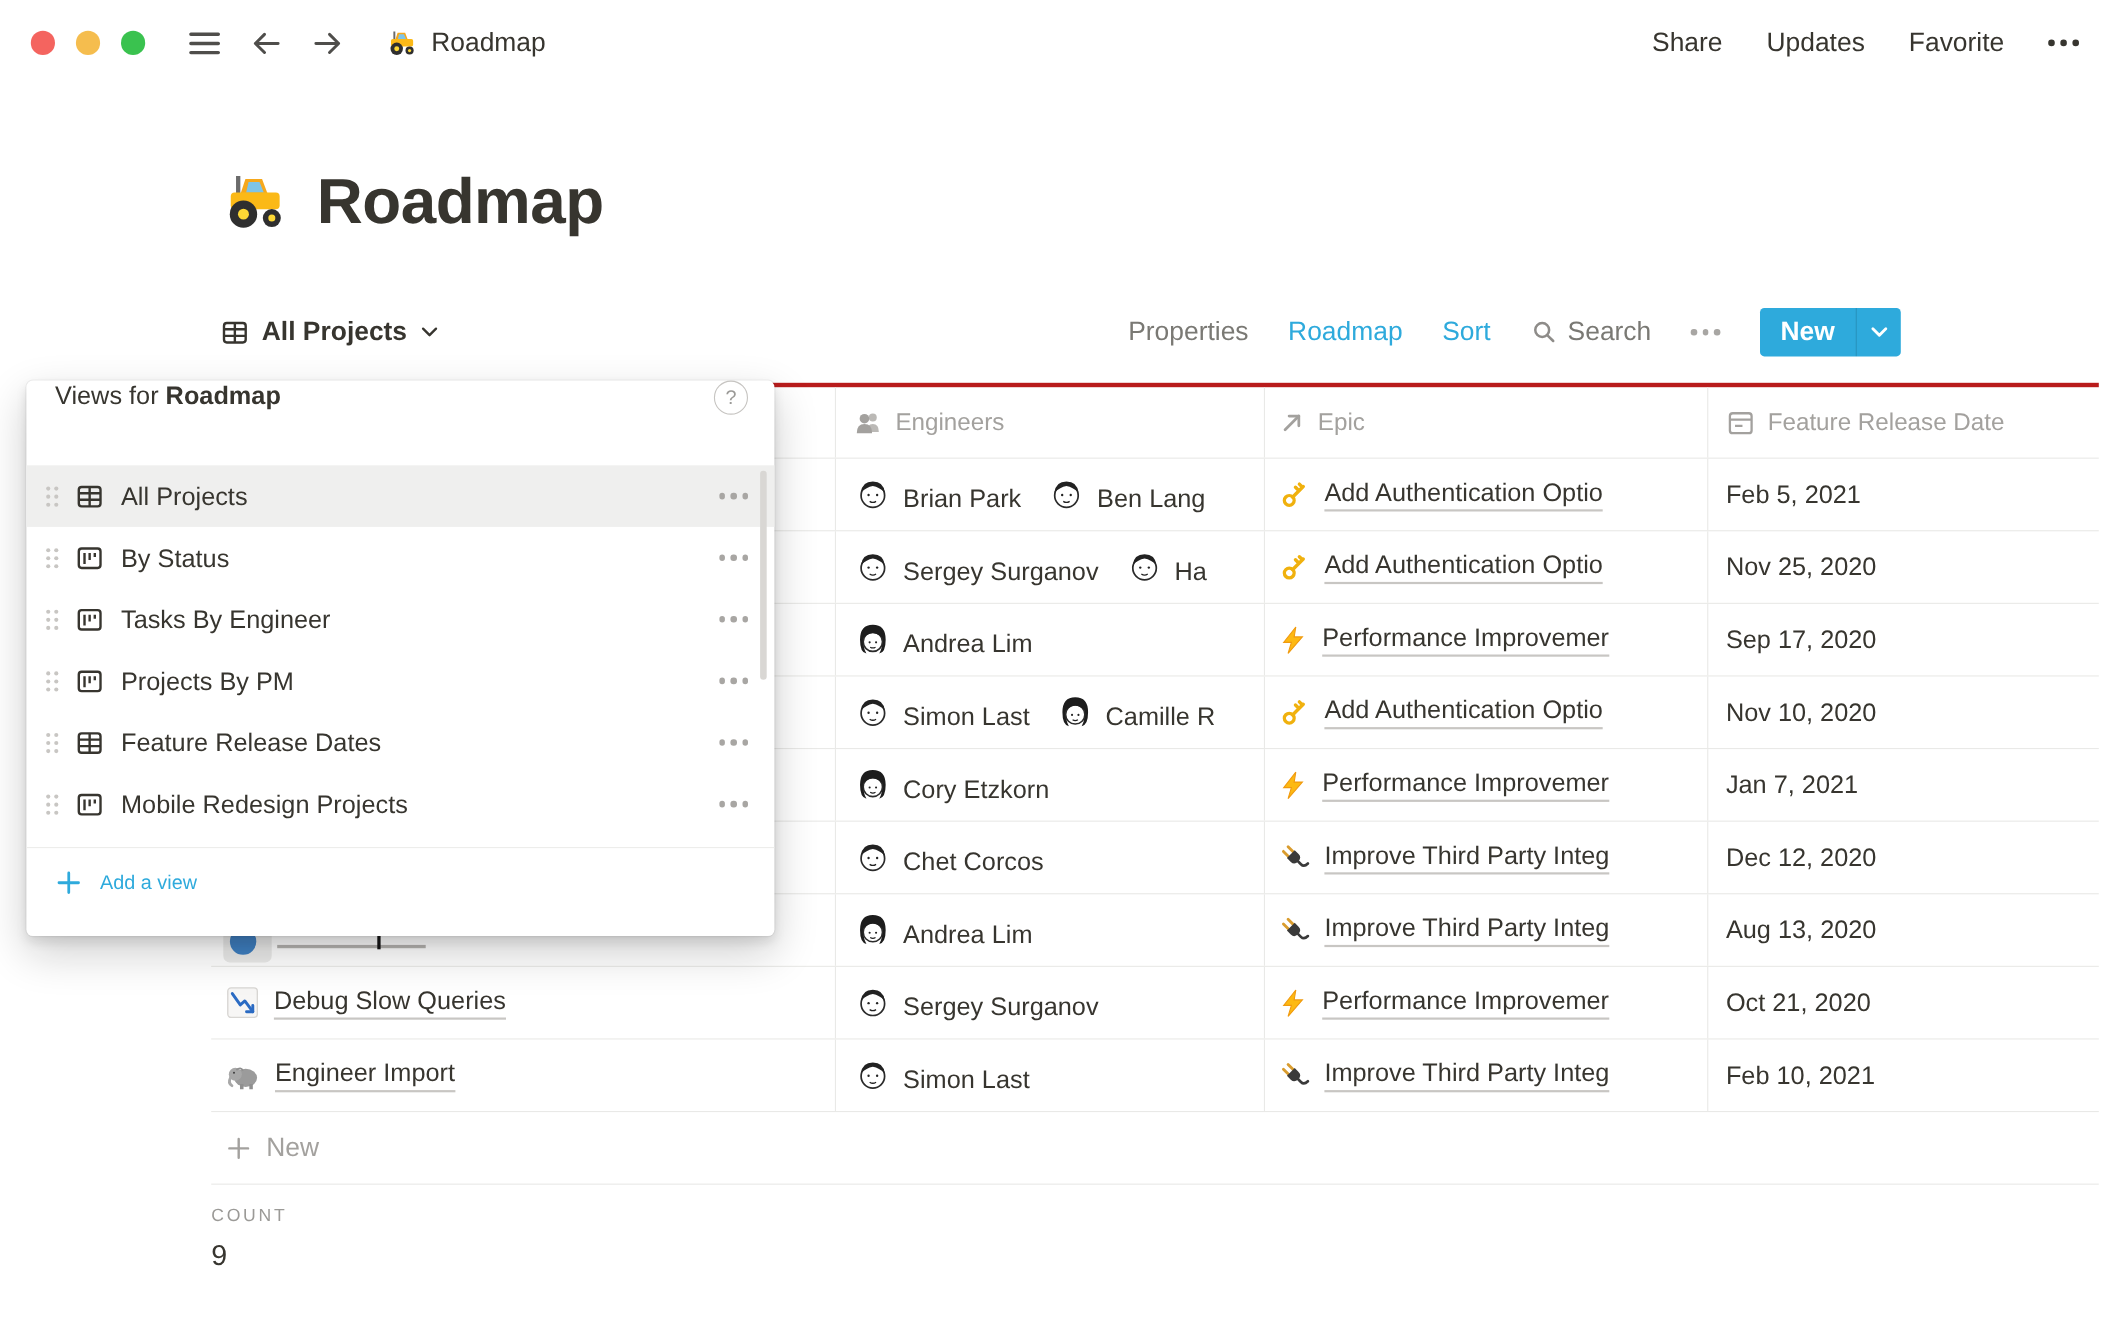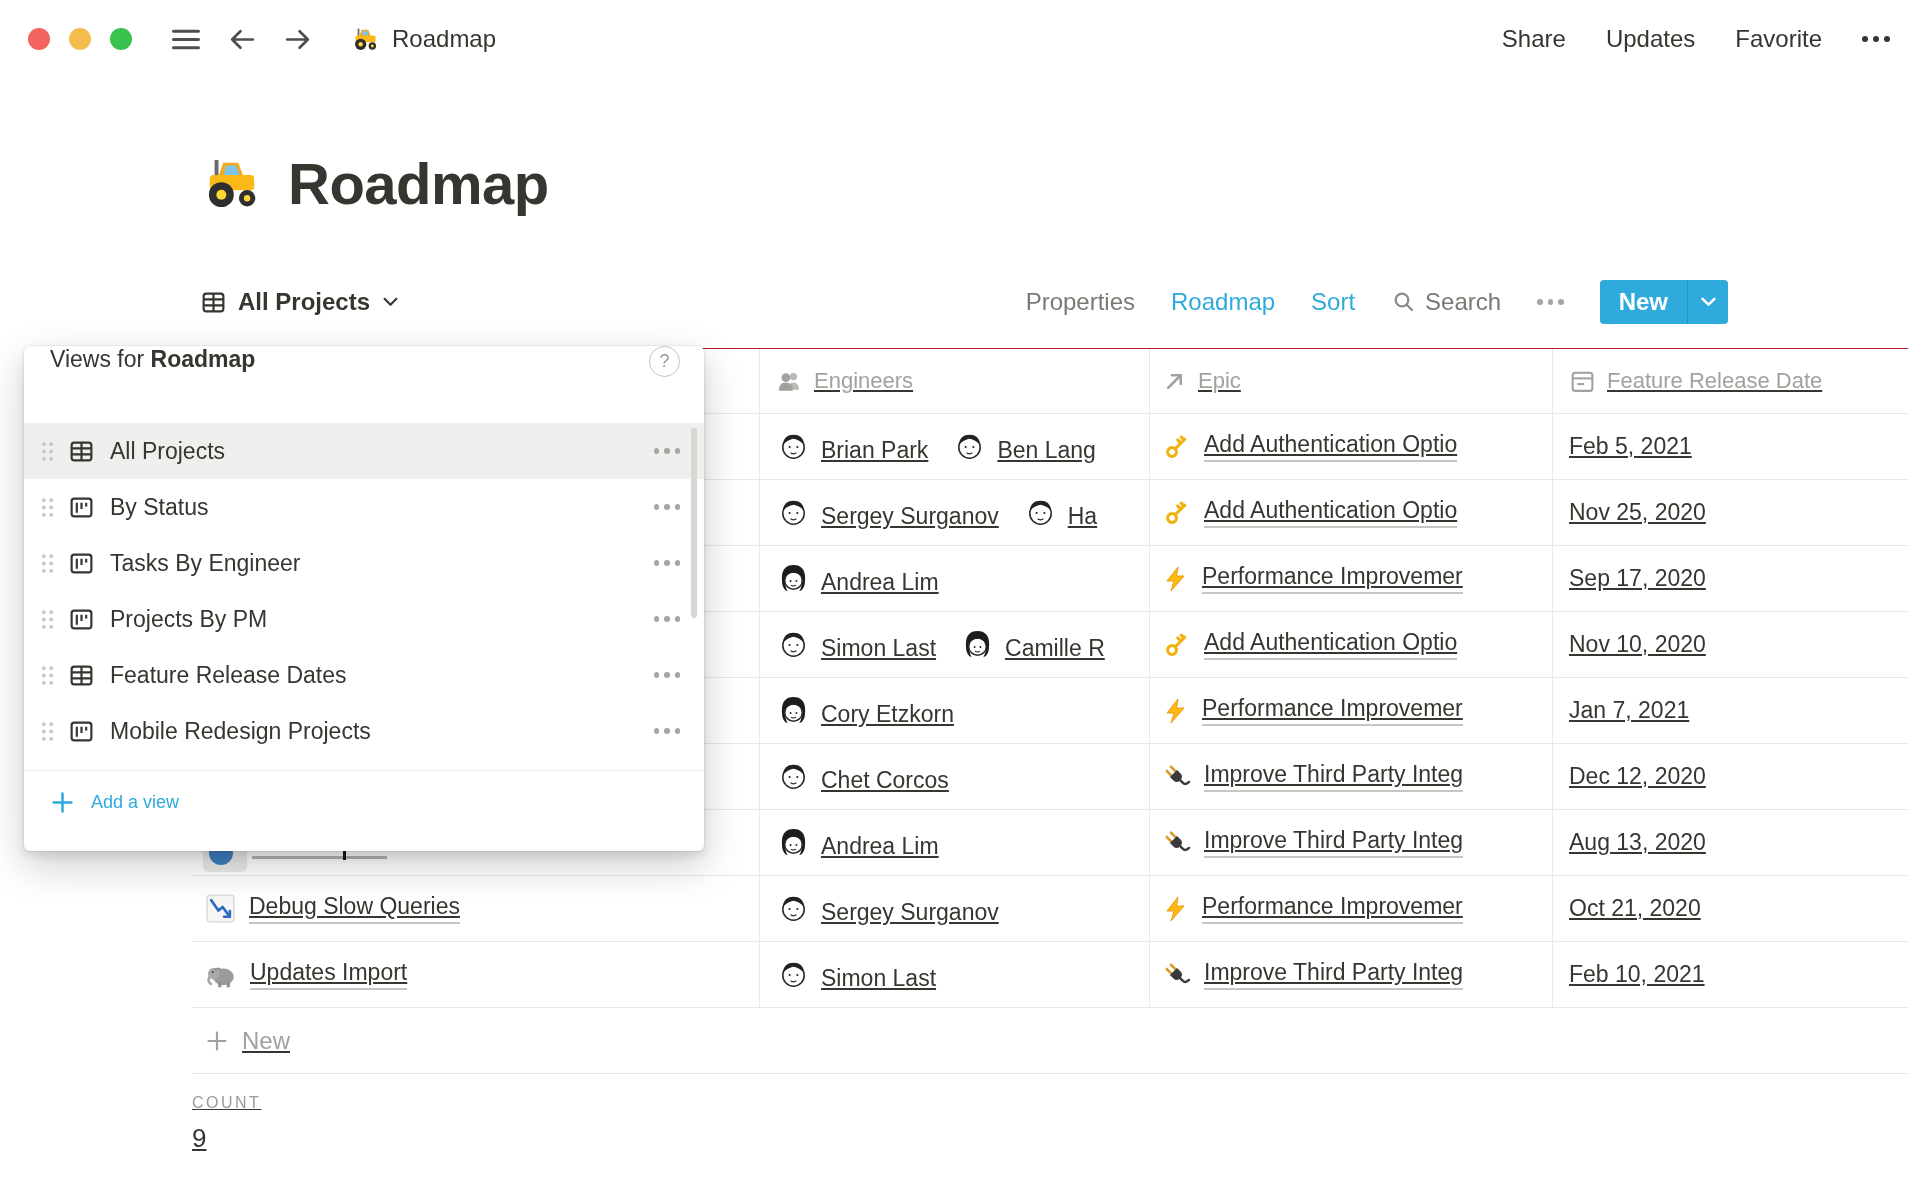--- a/index.html
+++ b/index.html
@@ -36,21 +36,21 @@
   .tb-gray { color:#7A7974; }
   .tb-blue { color:#2EAADC; }
   .search-wrap { display:flex; align-items:center; gap:8px; color:#7A7974; }
   .new-btn { display:flex; align-items:stretch; height:44px; background:#2EAADC; border-radius:4px;
     color:#fff; overflow:hidden; }
   .new-btn .lbl { display:flex; align-items:center; padding:0 19px; font-size:24px; font-weight:600; }
   .new-btn .drop { display:flex; align-items:center; justify-content:center; width:41px;
     border-left:1px solid rgba(0,0,0,0.14); color:#fff; }
 
   
-  .table { position:absolute; top:348px; left:192px; right:12px; border-top:1px solid #b91c1c;text-decoration:underline; }
+  .table { position:absolute; top:348px; left:192px; right:12px; border-top:4px solid #b91c1c; }
   .t-head, .t-row { display:flex; border-bottom:1px solid #E9E9E7; }
   .t-head { height:65px; color:#A3A19E; font-size:22px; }
   .t-row { height:66px; font-size:23px; }
   .c-name  { width:568px; border-right:1px solid #E9E9E7; display:flex; align-items:center;
              padding-left:13px; gap:13px; position:relative; overflow:hidden; }
   .c-eng   { width:390px; border-right:1px solid #E9E9E7; display:flex; align-items:center;
              padding-left:16px; gap:24px; overflow:hidden; white-space:nowrap; }
   .c-epic  { width:403px; border-right:1px solid #E9E9E7; display:flex; align-items:center;
              padding-left:12px; gap:12px; overflow:hidden; white-space:nowrap; }
   .c-date  { flex:1; display:flex; align-items:center; padding-left:16px; }
@@ -562,21 +562,21 @@
           <svg width="32" height="32" viewBox="0 0 34 34">
             <ellipse cx="19.5" cy="19" rx="11" ry="8.8" fill="#9B9B9B"></ellipse>
             <circle cx="9.5" cy="15.5" r="6.3" fill="#A8A8A8"></circle>
             <path d="M4.8,19 q-2.6,5 1.4,7.5" stroke="#A8A8A8" stroke-width="2.8" fill="none" stroke-linecap="round"></path>
             <circle cx="8.2" cy="14" r="0.9" fill="#333"></circle>
             <rect x="14" y="25" width="3.4" height="5" fill="#8F8F8F"></rect>
             <rect x="23" y="25" width="3.4" height="5" fill="#8F8F8F"></rect>
             <path d="M10.5,11.5 q4,-3.5 6.5,0.5" stroke="#8F8F8F" stroke-width="1.8" fill="none"></path>
           </svg>
         </span>
-      <span class="name-link">Updates Import</span>
+      <span class="name-link">Engineer Import</span>
     </div>
     <div class="c-eng">
       <span class="chip">
         <span class="avatar">
             <svg viewBox="0 0 36 36" width="35" height="35">
               <circle cx="18" cy="19" r="11" fill="#fff" stroke="#2b2b2b" stroke-width="1.6"></circle>
               <path d="M7,16 Q8,6 18,6 Q28,6 29,16 Q24,11 18,10 Q12,11 7,16 Z" fill="#222"></path>
               <circle cx="14" cy="18.5" r="1.1" fill="#222"></circle>
               <circle cx="22" cy="18.5" r="1.1" fill="#222"></circle>
               <path d="M15,24.5 Q18,26.5 21,24.5" stroke="#222" stroke-width="1.2" fill="none"></path>

